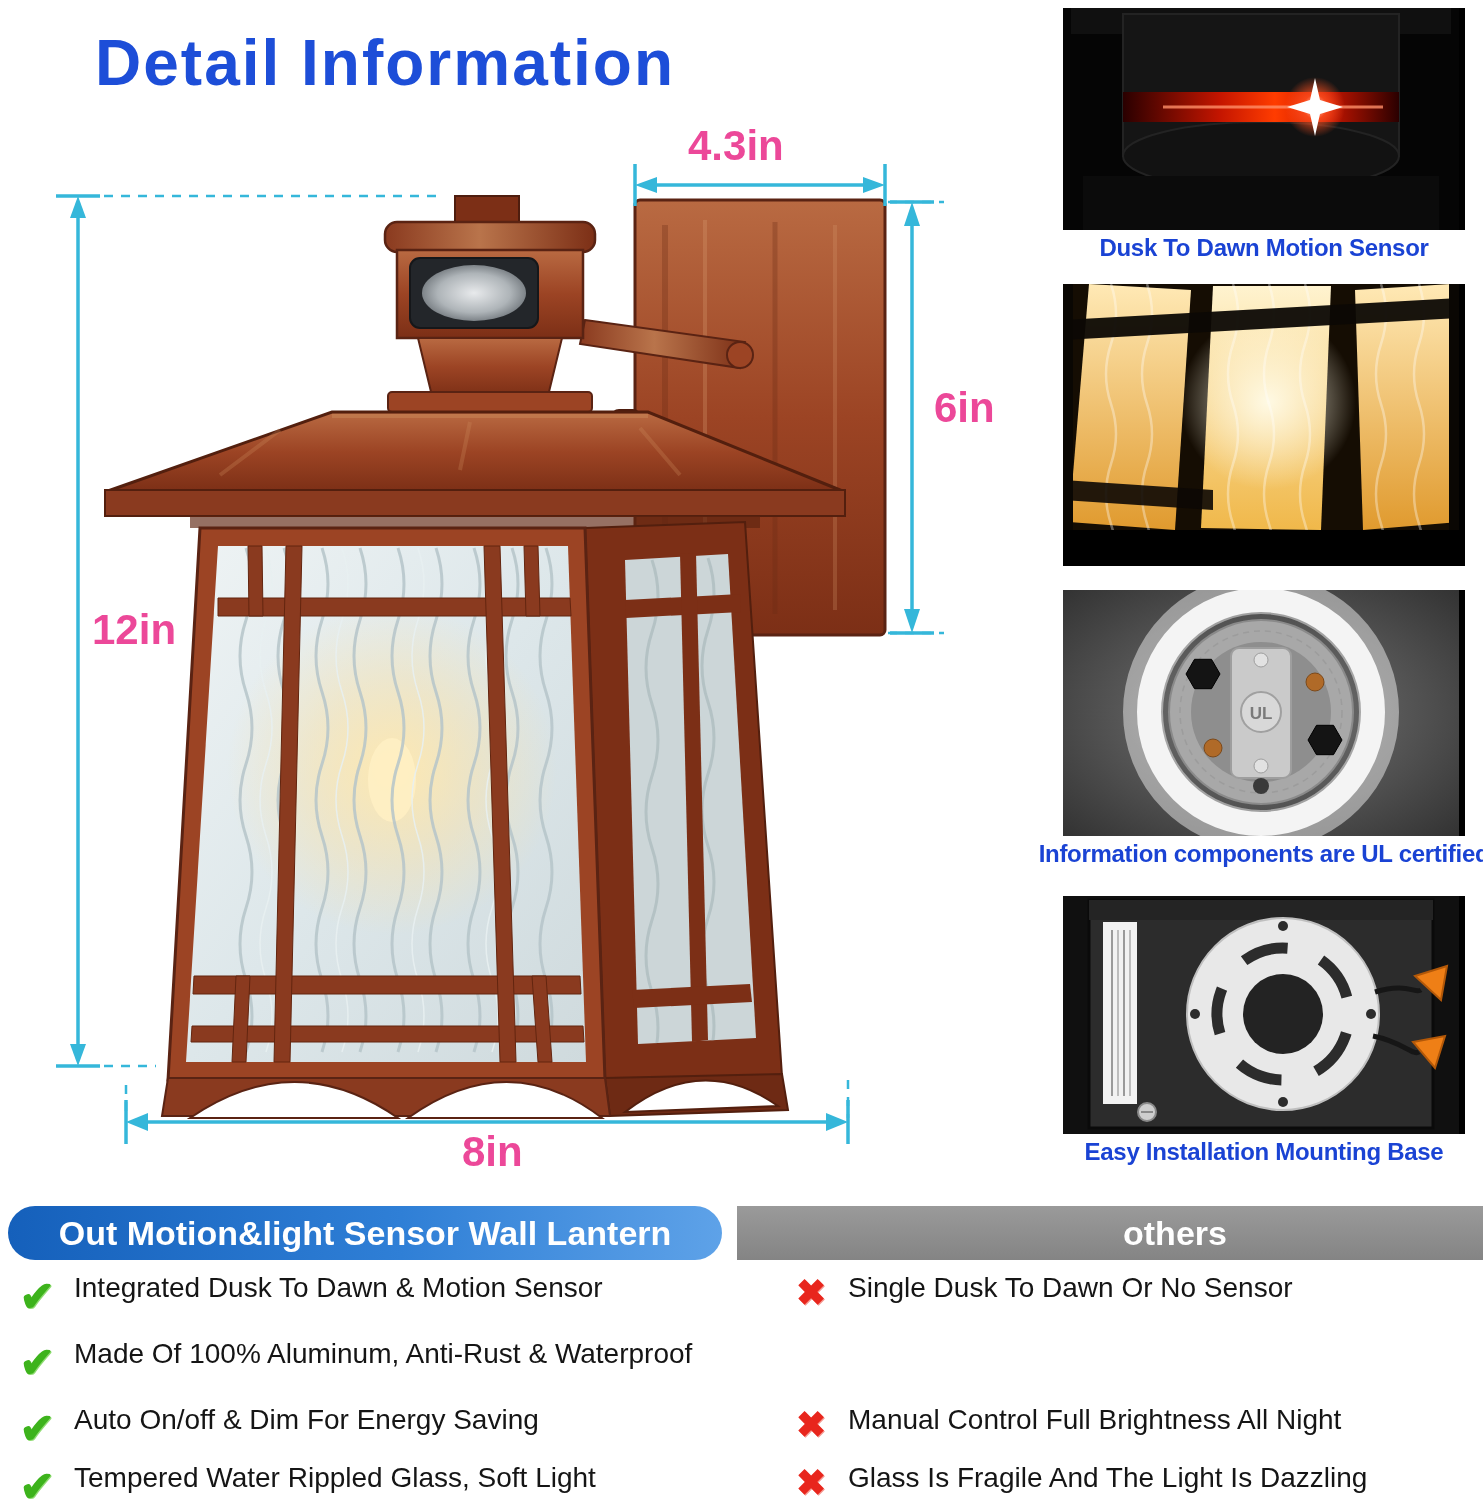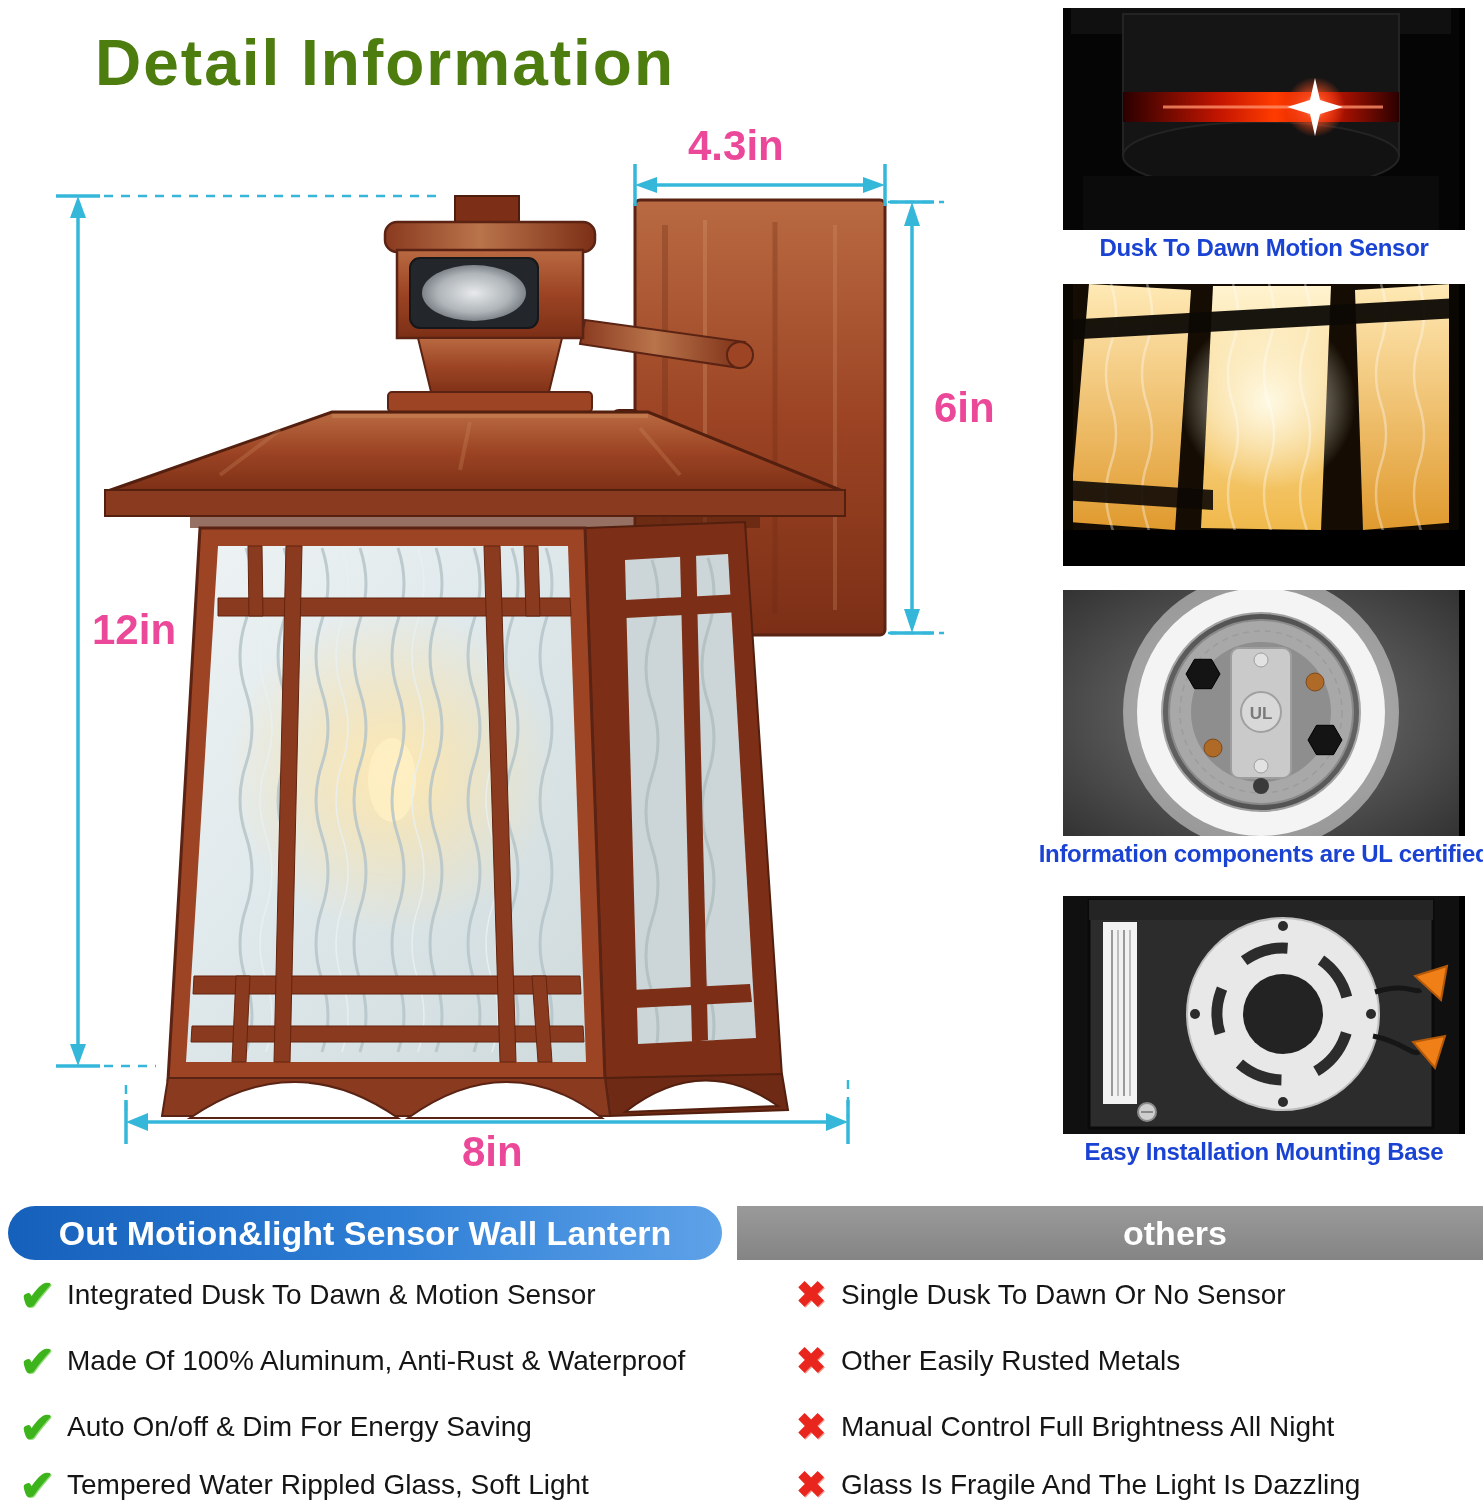--- a/index.html
+++ b/index.html
@@ -1,34 +1,34 @@
 <!DOCTYPE html>
 <html><head>
 <meta charset="utf-8">
 <style>
   html,body{margin:0;padding:0;background:#fff;}
   .page{position:relative;width:1483px;height:1500px;background:#ffffff;overflow:hidden;
         font-family:"Liberation Sans",sans-serif;}
   .title{position:absolute;left:95px;top:26px;font-size:64px;font-weight:bold;
-         color:#4d7c0f;letter-spacing:2px;}
+         color:#1d4ed8;letter-spacing:2px;}
   .dim-label{position:absolute;color:#ec4899;font-size:42px;font-weight:bold;}
   
   .panel{position:absolute;left:1063px;width:402px;display:flex;flex-direction:column;
          background:#000;box-sizing:border-box;}
   .panel svg{display:block;width:396px;}
   .panel figcaption{height:36px;background:#ffffff;color:#1a43d4;font-size:24px;font-weight:600;
          display:flex;align-items:center;justify-content:center;white-space:nowrap;letter-spacing:-0.3px;}
   figure{margin:0;}
   
   .cmp-header{position:absolute;top:1206px;height:54px;display:flex;align-items:center;
          justify-content:center;color:#fff;font-size:34px;font-weight:bold;}
   .cmp-header.left{left:8px;width:714px;
          background:linear-gradient(90deg,#1560bb 0%,#2f7fd6 55%,#5ea2e8 100%);border-radius:27px;}
   .cmp-header.right{left:737px;width:876px;background:linear-gradient(#9a9a9a,#848484);}
-  .cmp-row{position:absolute;display:flex;align-items:center;gap:7px;height:46px;}
+  .cmp-row{position:absolute;display:flex;gap:14px;height:46px;}
   .row-text{font-size:28px;color:#151515;white-space:nowrap;}
   .check{width:46px;text-align:center;}
   .check::before{content:"\2714";color:#3db31c;font-size:42px;font-weight:bold;
          text-shadow:1px 1px 0 #8fdc72;}
   .cross{width:46px;text-align:center;}
   .cross::before{content:"\2716";color:#e8261d;font-size:36px;font-weight:bold;
          text-shadow:1px 1px 0 #f59a92;}
 </style>
 </head>
 <body>
@@ -344,24 +344,20 @@
   </div>
   <div class="cmp-row" style="left:14px;top:1462px">
     <span class="check"></span>
     <span class="row-text">Tempered Water Rippled Glass, Soft Light</span>
   </div>
 
   <div class="cmp-row" style="left:788px;top:1272px">
     <span class="cross"></span>
     <span class="row-text">Single Dusk To Dawn Or No Sensor</span>
   </div>
-  <div class="cmp-row" style="left:788px;top:1338px">
-    <span class="cross"></span>
-    <span class="row-text">Other Easily Rusted Metals</span>
-  </div>
   <div class="cmp-row" style="left:788px;top:1404px">
     <span class="cross"></span>
     <span class="row-text">Manual Control Full Brightness All Night</span>
   </div>
   <div class="cmp-row" style="left:788px;top:1462px">
     <span class="cross"></span>
     <span class="row-text">Glass Is Fragile And The Light Is Dazzling</span>
   </div>
 
 </div>

